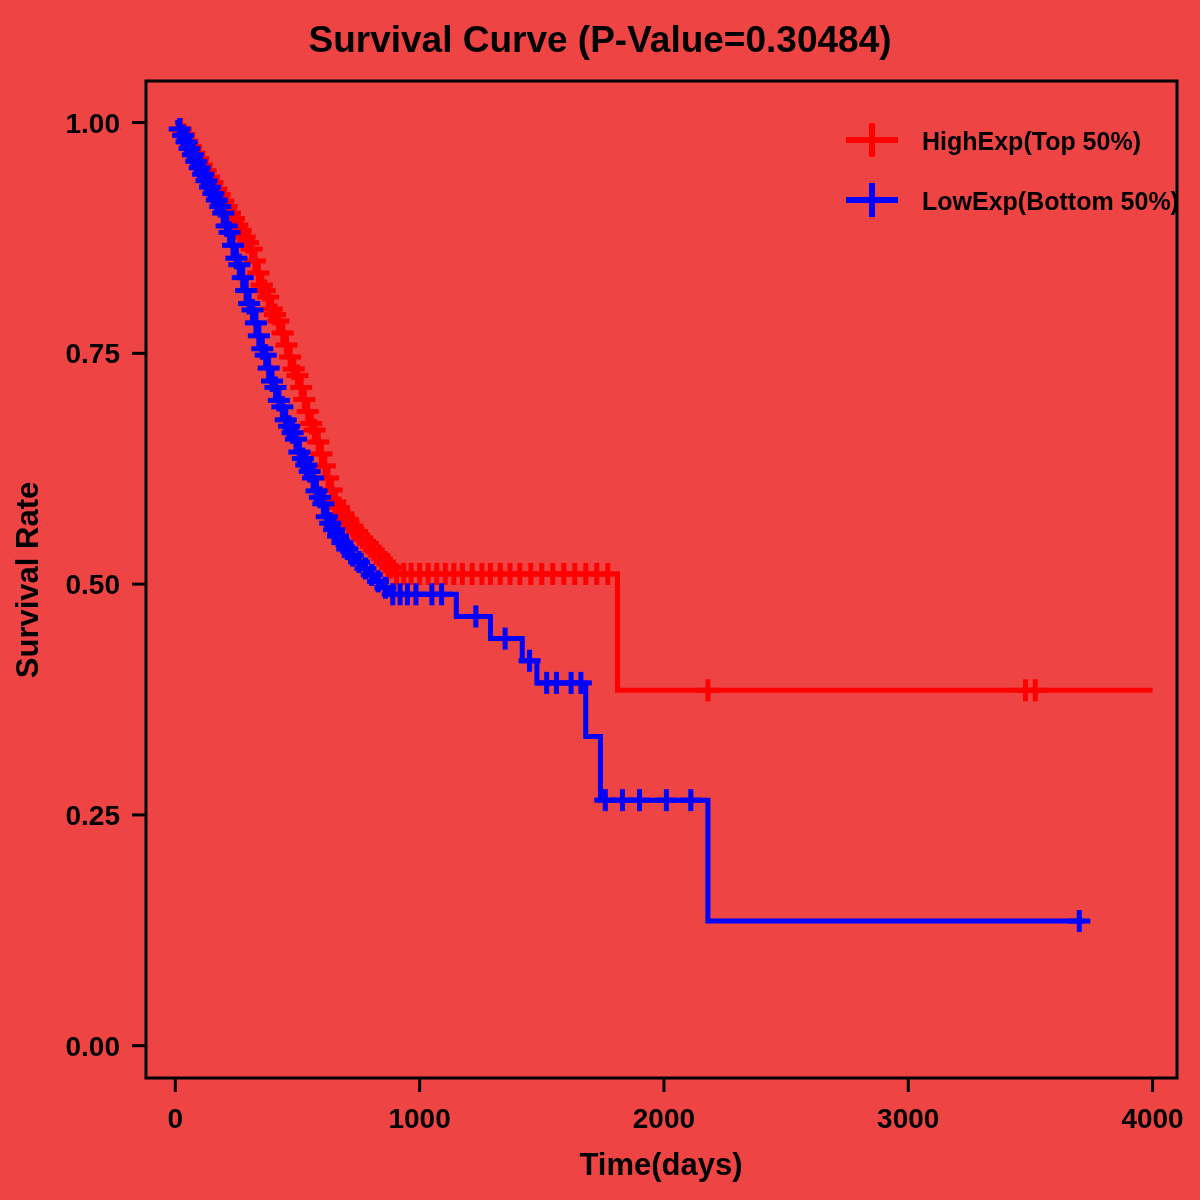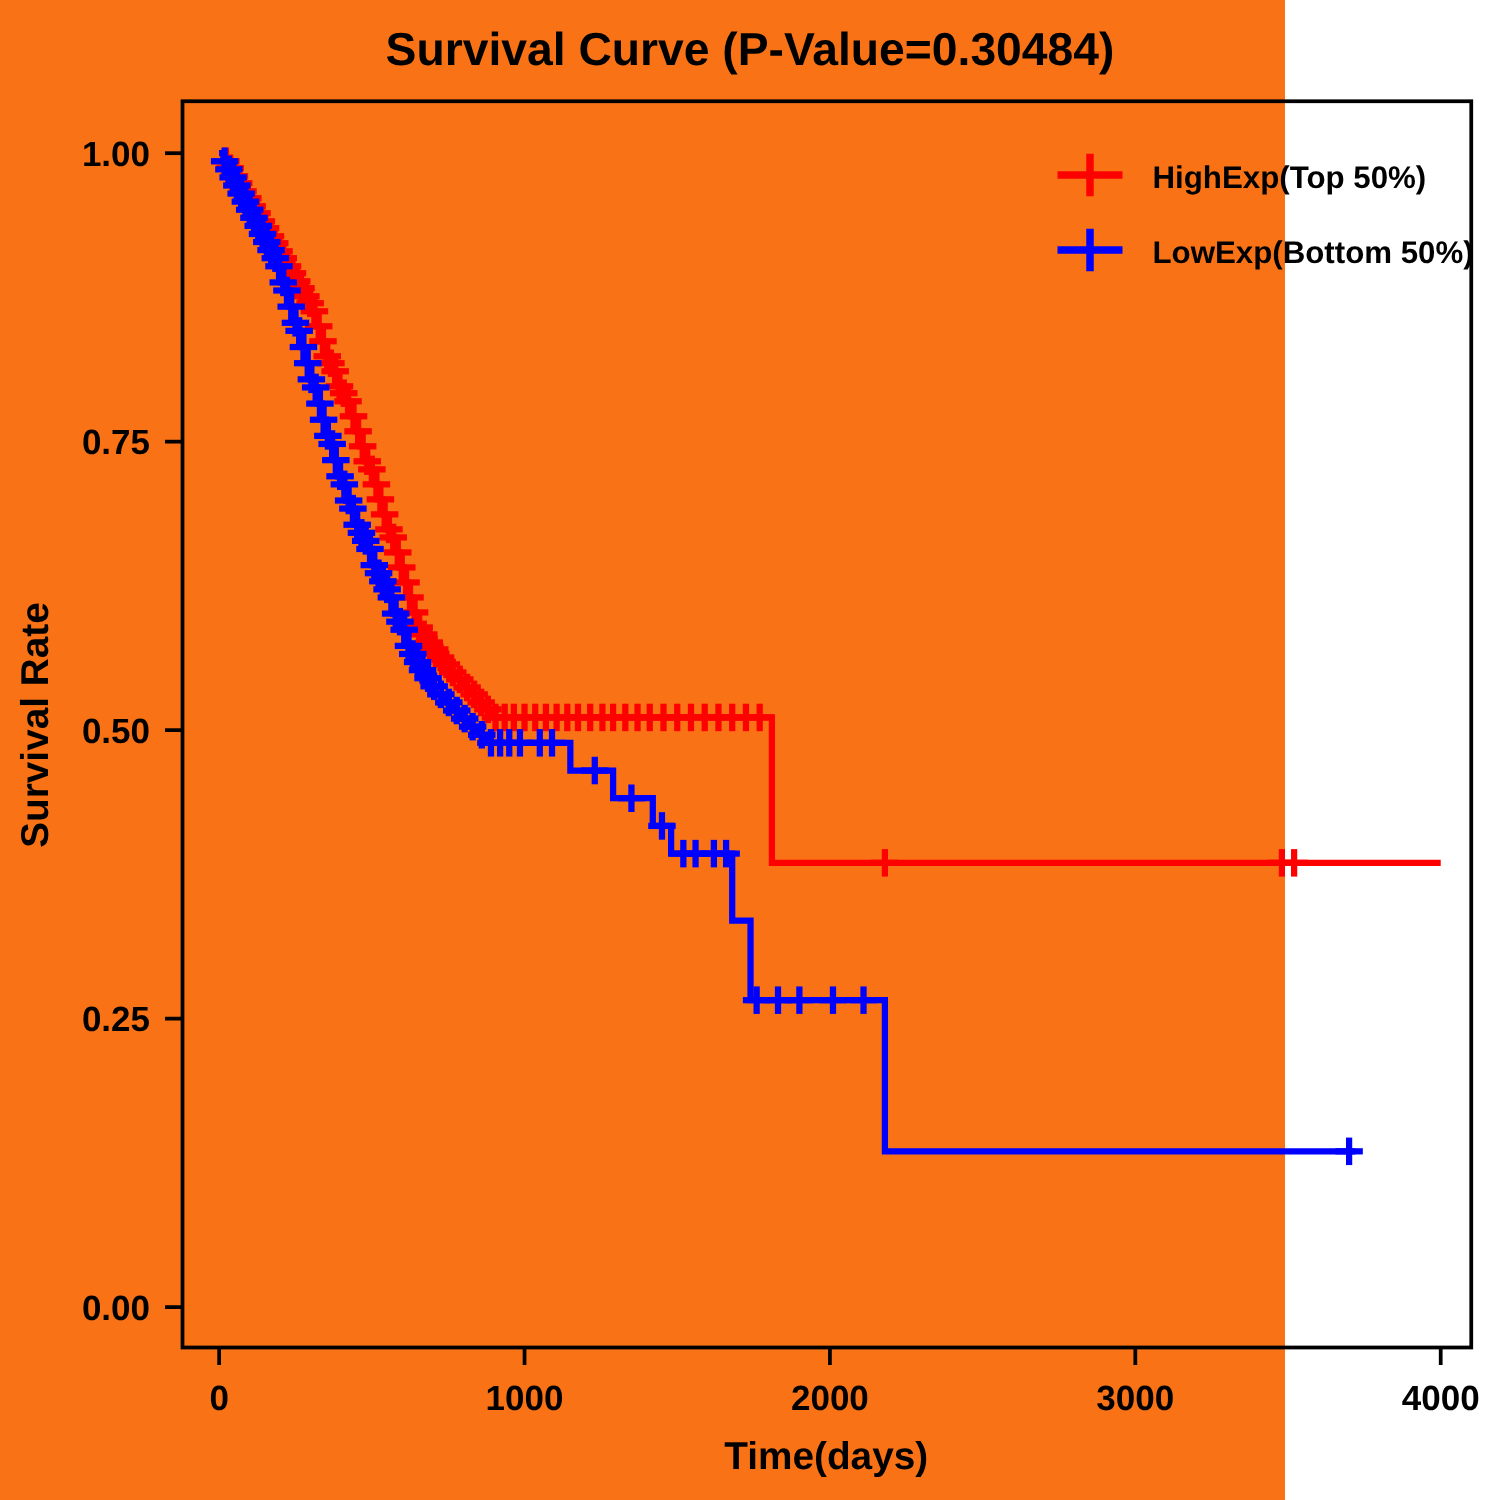--- a/index.html
+++ b/index.html
@@ -8,23 +8,23 @@
     background: #ffffff;
   }
   body {
     width: 1200px;
     height: 1200px;
     font-family: "Liberation Sans", sans-serif;
     overflow: hidden;
   }
   #figure {
     position: relative;
-    width: 1028px;
+    width: 1200px;
     height: 1200px;
-    background: #f97316;
+    background: #ef4444;
   }
   svg#km-svg {
     display: block;
     width: 1200px;
     height: 1200px;
   }
   .chart-title {
     font-family: "Liberation Sans", sans-serif;
     font-weight: bold;
     font-size: 37px;

